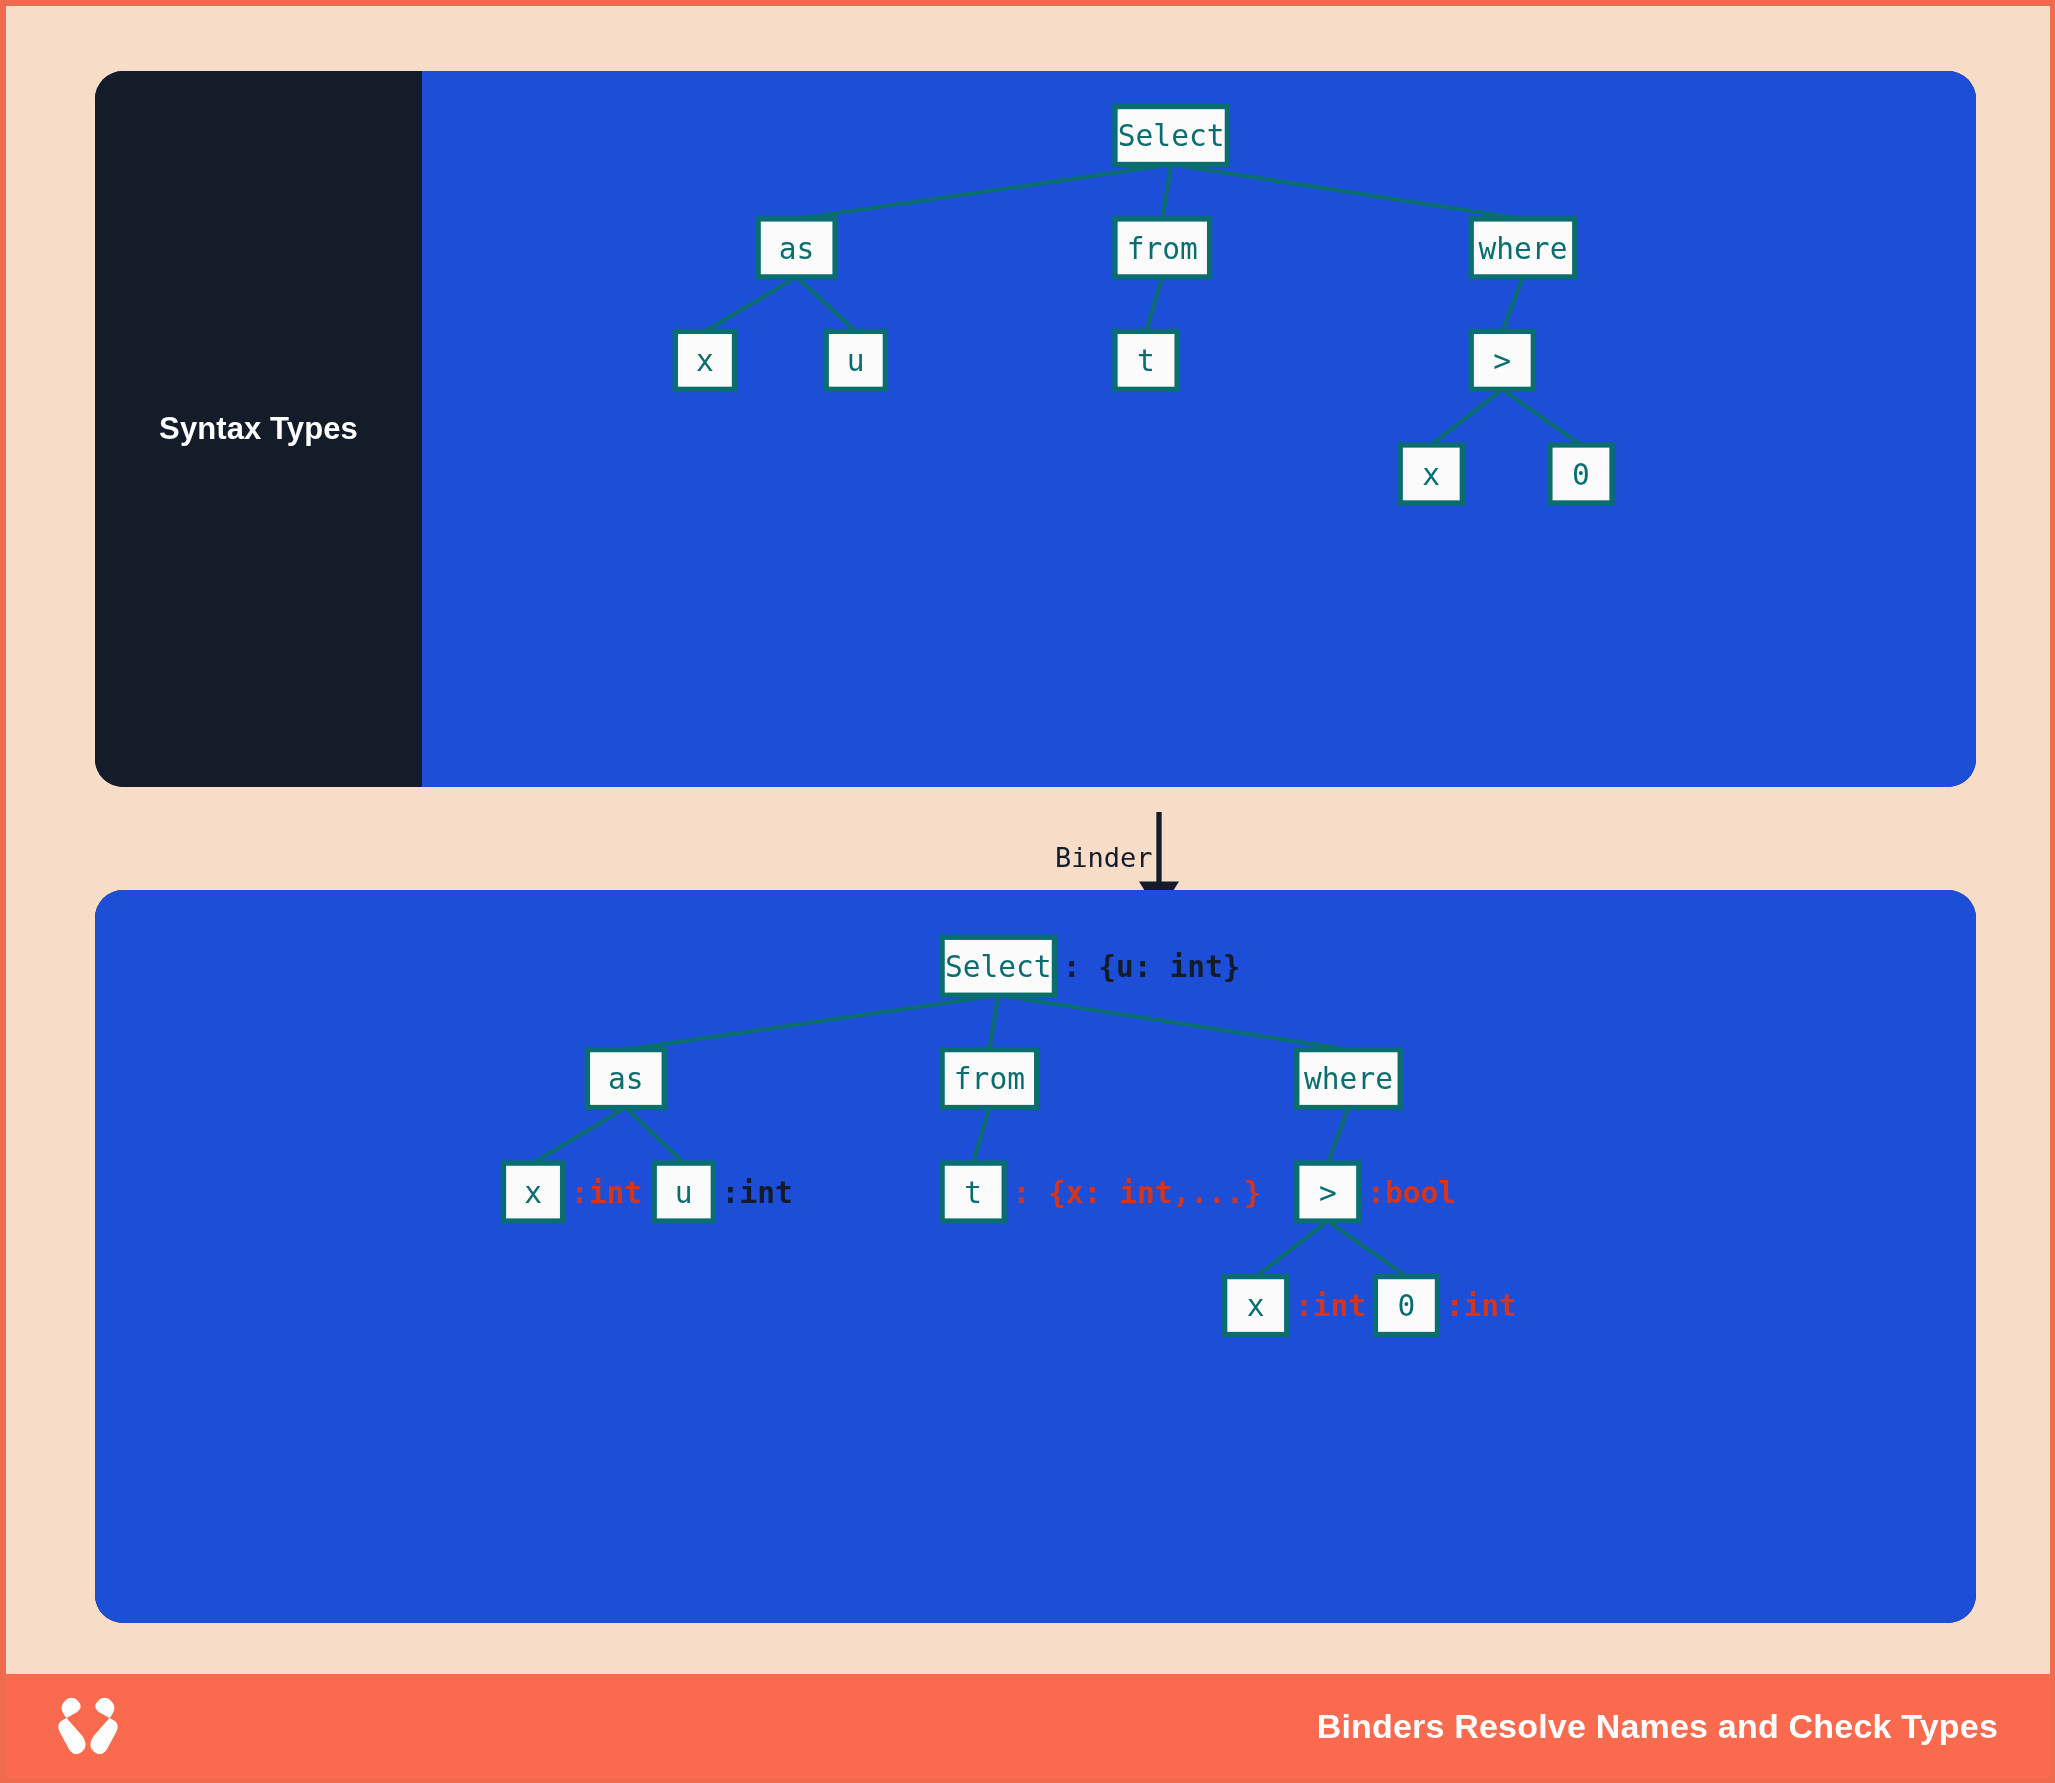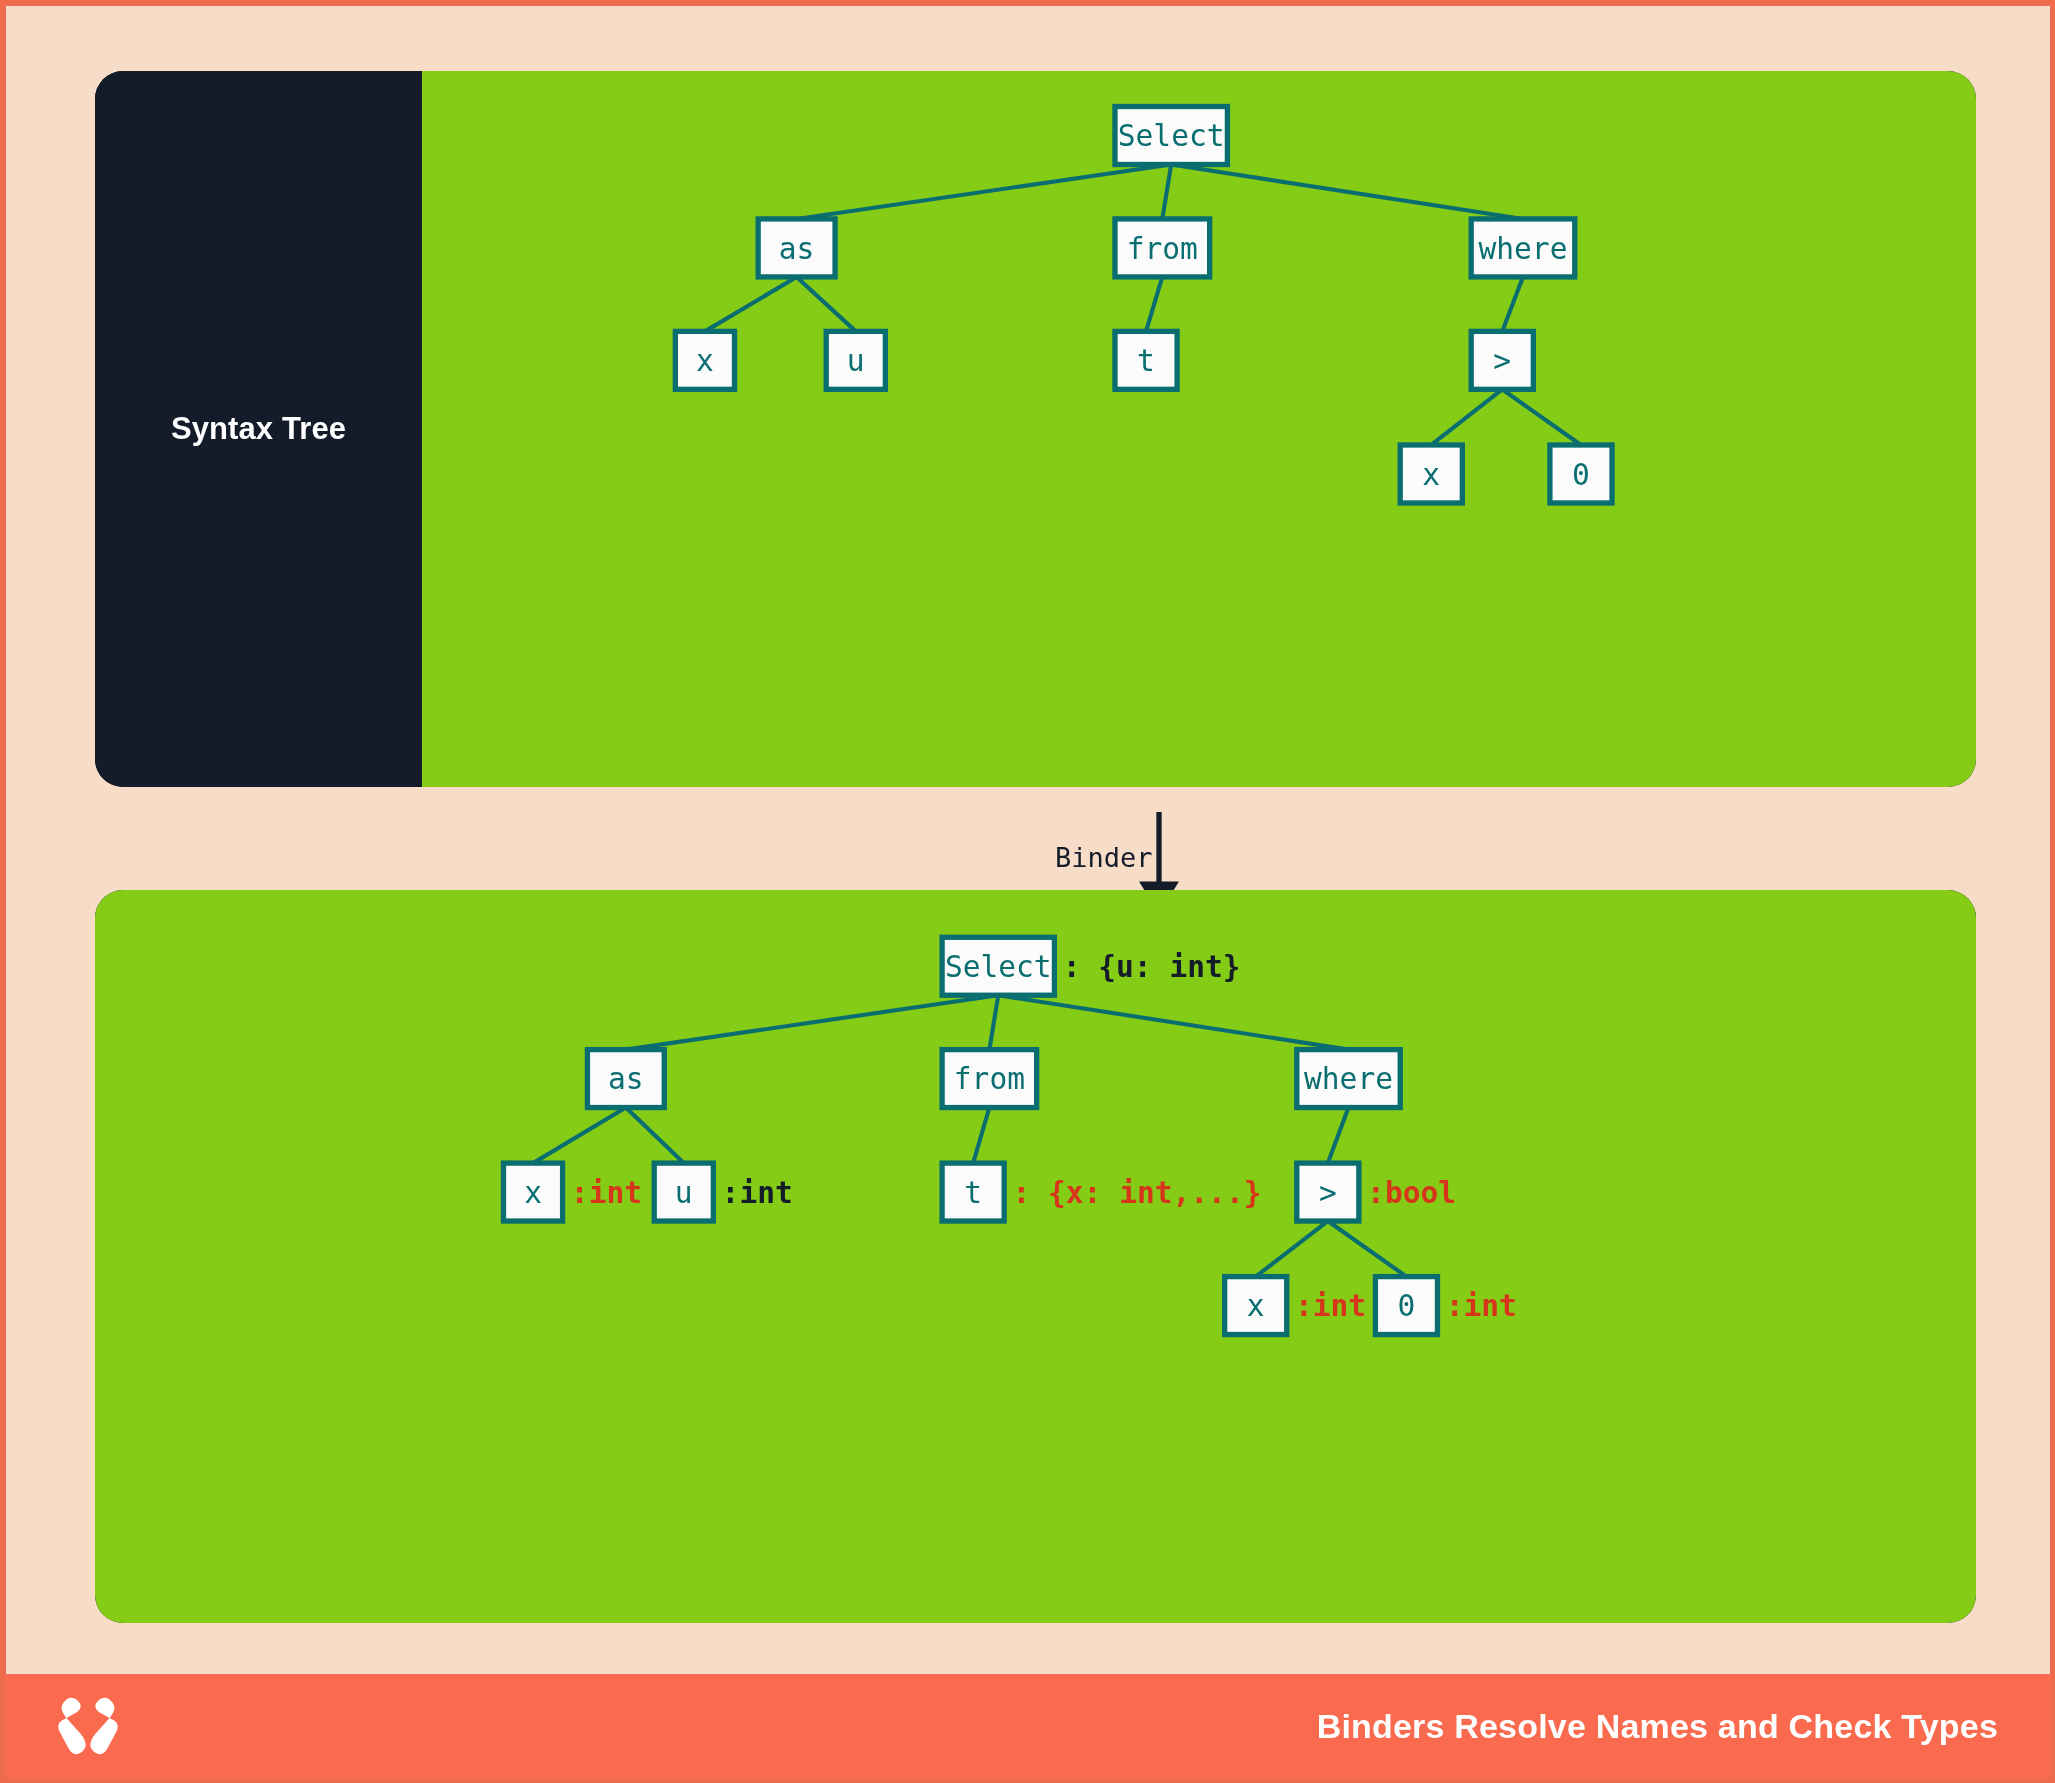--- a/index.html
+++ b/index.html
@@ -41,21 +41,21 @@
     justify-content: center;
     text-align: center;
     font-size: 31px;
     font-weight: bold;
     line-height: 1.45;
     letter-spacing: 0.1px;
   }
   .card-canvas {
     position: relative;
     flex: 1 1 auto;
-    background: #84cc16;
+    background: #1d4ed8;
     border-top-right-radius: 26px;
     border-bottom-right-radius: 26px;
   }
 
   
   .tree-svg {
     position: absolute;
     left: 0; top: 0;
     width: 100%;
     height: 100%;
@@ -103,21 +103,21 @@
     letter-spacing: 0.2px;
     white-space: nowrap;
   }
 </style>
 </head>
 <body>
 
 <div id="poster">
 
   <div class="card" id="card-top">
-    <div class="card-label">Syntax Tree</div>
+    <div class="card-label">Syntax Types</div>
     <div class="card-canvas">
       <svg class="tree-svg" id="svg-top" viewBox="0 0 2620 1210" preserveAspectRatio="xMidYMid meet">
           <line x1="1263" y1="158" x2="630" y2="250" stroke="#0A6E70" stroke-width="7" stroke-linecap="butt"></line>
           <line x1="1263" y1="158" x2="1248" y2="250" stroke="#0A6E70" stroke-width="7" stroke-linecap="butt"></line>
           <line x1="1263" y1="158" x2="1857.5" y2="250" stroke="#0A6E70" stroke-width="7" stroke-linecap="butt"></line>
           <line x1="630" y1="348" x2="475" y2="440" stroke="#0A6E70" stroke-width="7" stroke-linecap="butt"></line>
           <line x1="630" y1="348" x2="730" y2="440" stroke="#0A6E70" stroke-width="7" stroke-linecap="butt"></line>
           <line x1="1248" y1="348" x2="1220.5" y2="440" stroke="#0A6E70" stroke-width="7" stroke-linecap="butt"></line>
           <line x1="1857.5" y1="348" x2="1822.5" y2="440" stroke="#0A6E70" stroke-width="7" stroke-linecap="butt"></line>
           <line x1="1822.5" y1="538" x2="1702.5" y2="632" stroke="#0A6E70" stroke-width="7" stroke-linecap="butt"></line>

